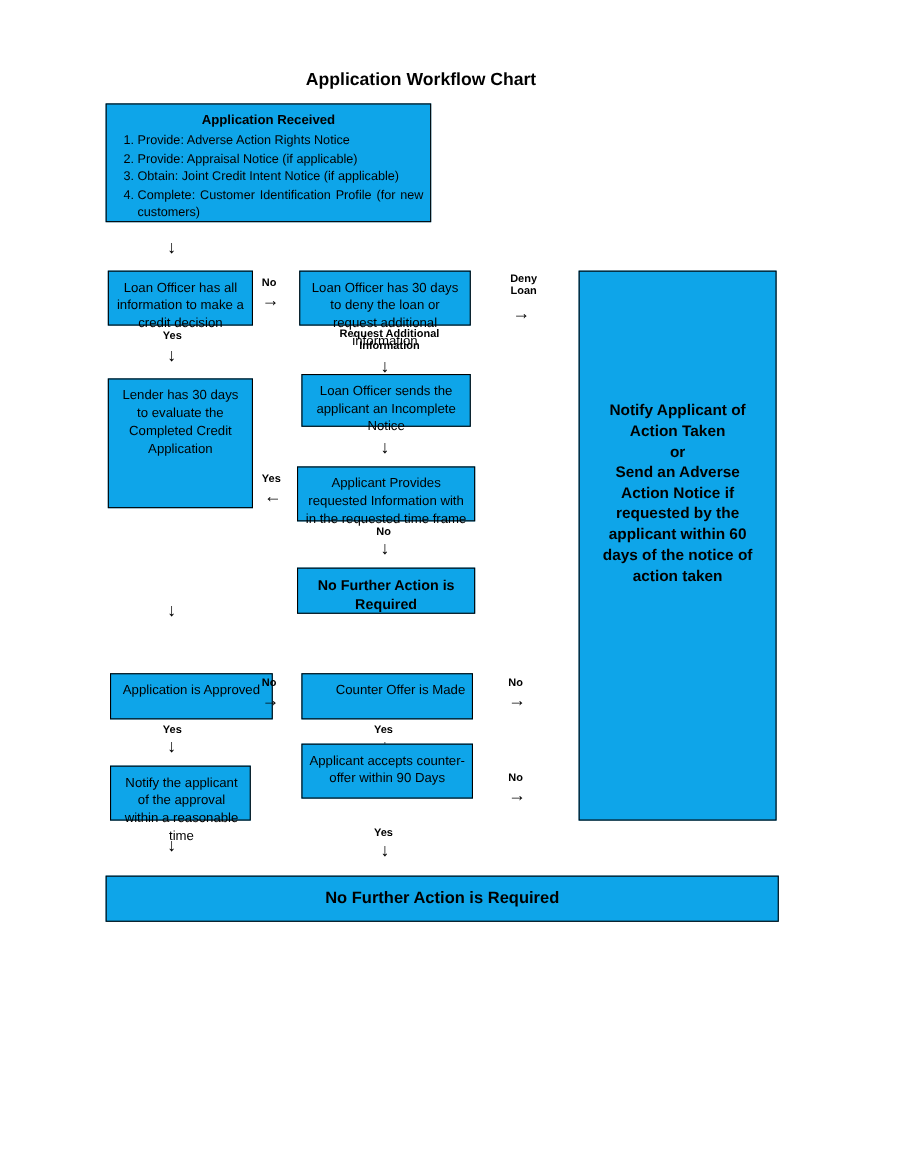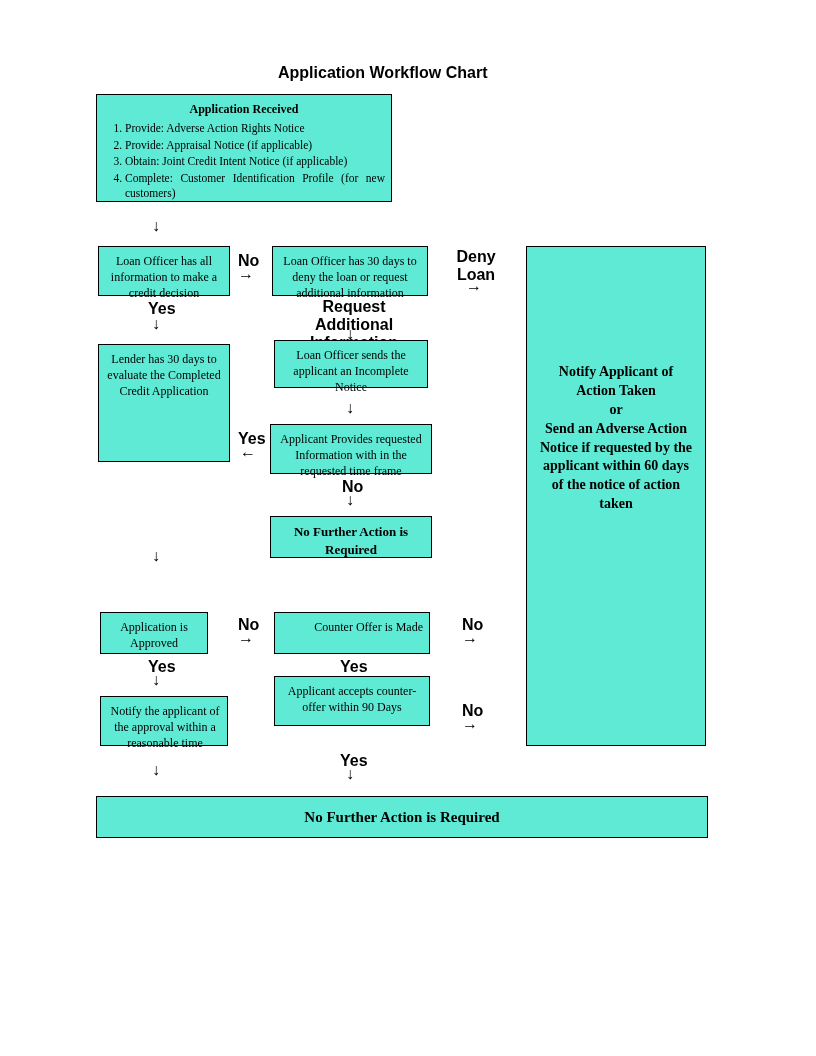--- a/index.html
+++ b/index.html
@@ -8,30 +8,29 @@
     height: 1056px;
     background: #fff;
     font-family: Arial, Helvetica, sans-serif;
     color: #000;
     position: relative;
   }
   .canvas { position: absolute; inset: 0; }
   .box {
     position: absolute;
     border: 1px solid #000;
-    background: #5eead4;
+    background: #0ea5e9;
     text-align: center;
     font-size: 12px;
     line-height: 1.35;
     padding: 6px 6px;
-    font-family: Liberation Serif, serif;
   }
   .label {
     position: absolute;
-    font-size: 16px;
+    font-size: 10px;
     font-weight: bold;
     white-space: pre-line;
     text-align: center;
   }
   .arrow-down {
     position: absolute;
     font-size: 16px;
     line-height: 1;
   }
   .arrow-right {
@@ -105,21 +104,21 @@
   <div class="label" style="left:238px; top:430px;">Yes</div>
   <div class="arrow-left" style="left:240px; top:444px;">←</div>
 
   <div class="label" style="left:342px; top:478px;">No</div>
   <div class="arrow-down" style="left:346px; top:492px;">↓</div>
 
   <div class="box bold" style="left:270px; top:516px; width:162px; height:42px; font-size:13px; padding-top:6px;">No Further Action is Required</div>
 
   <div class="arrow-down" style="left:152px; top:548px;">↓</div>
 
-  <div class="box" style="left:100px; top:612px; width:108px; height:42px;">Application is Approved</div>
+  <div class="box" style="left:100px; top:612px; width:148px; height:42px;">Application is Approved</div>
 
   <div class="label" style="left:238px; top:616px;">No</div>
   <div class="arrow-right" style="left:238px; top:630px;">→</div>
 
   <div class="box" style="left:274px; top:612px; width:156px; height:42px; padding-top:6px;text-align:right;">Counter Offer is Made</div>
 
   <div class="label" style="left:462px; top:616px;">No</div>
   <div class="arrow-right" style="left:462px; top:630px;">→</div>
 
   <div class="label" style="left:148px; top:658px;">Yes</div>

